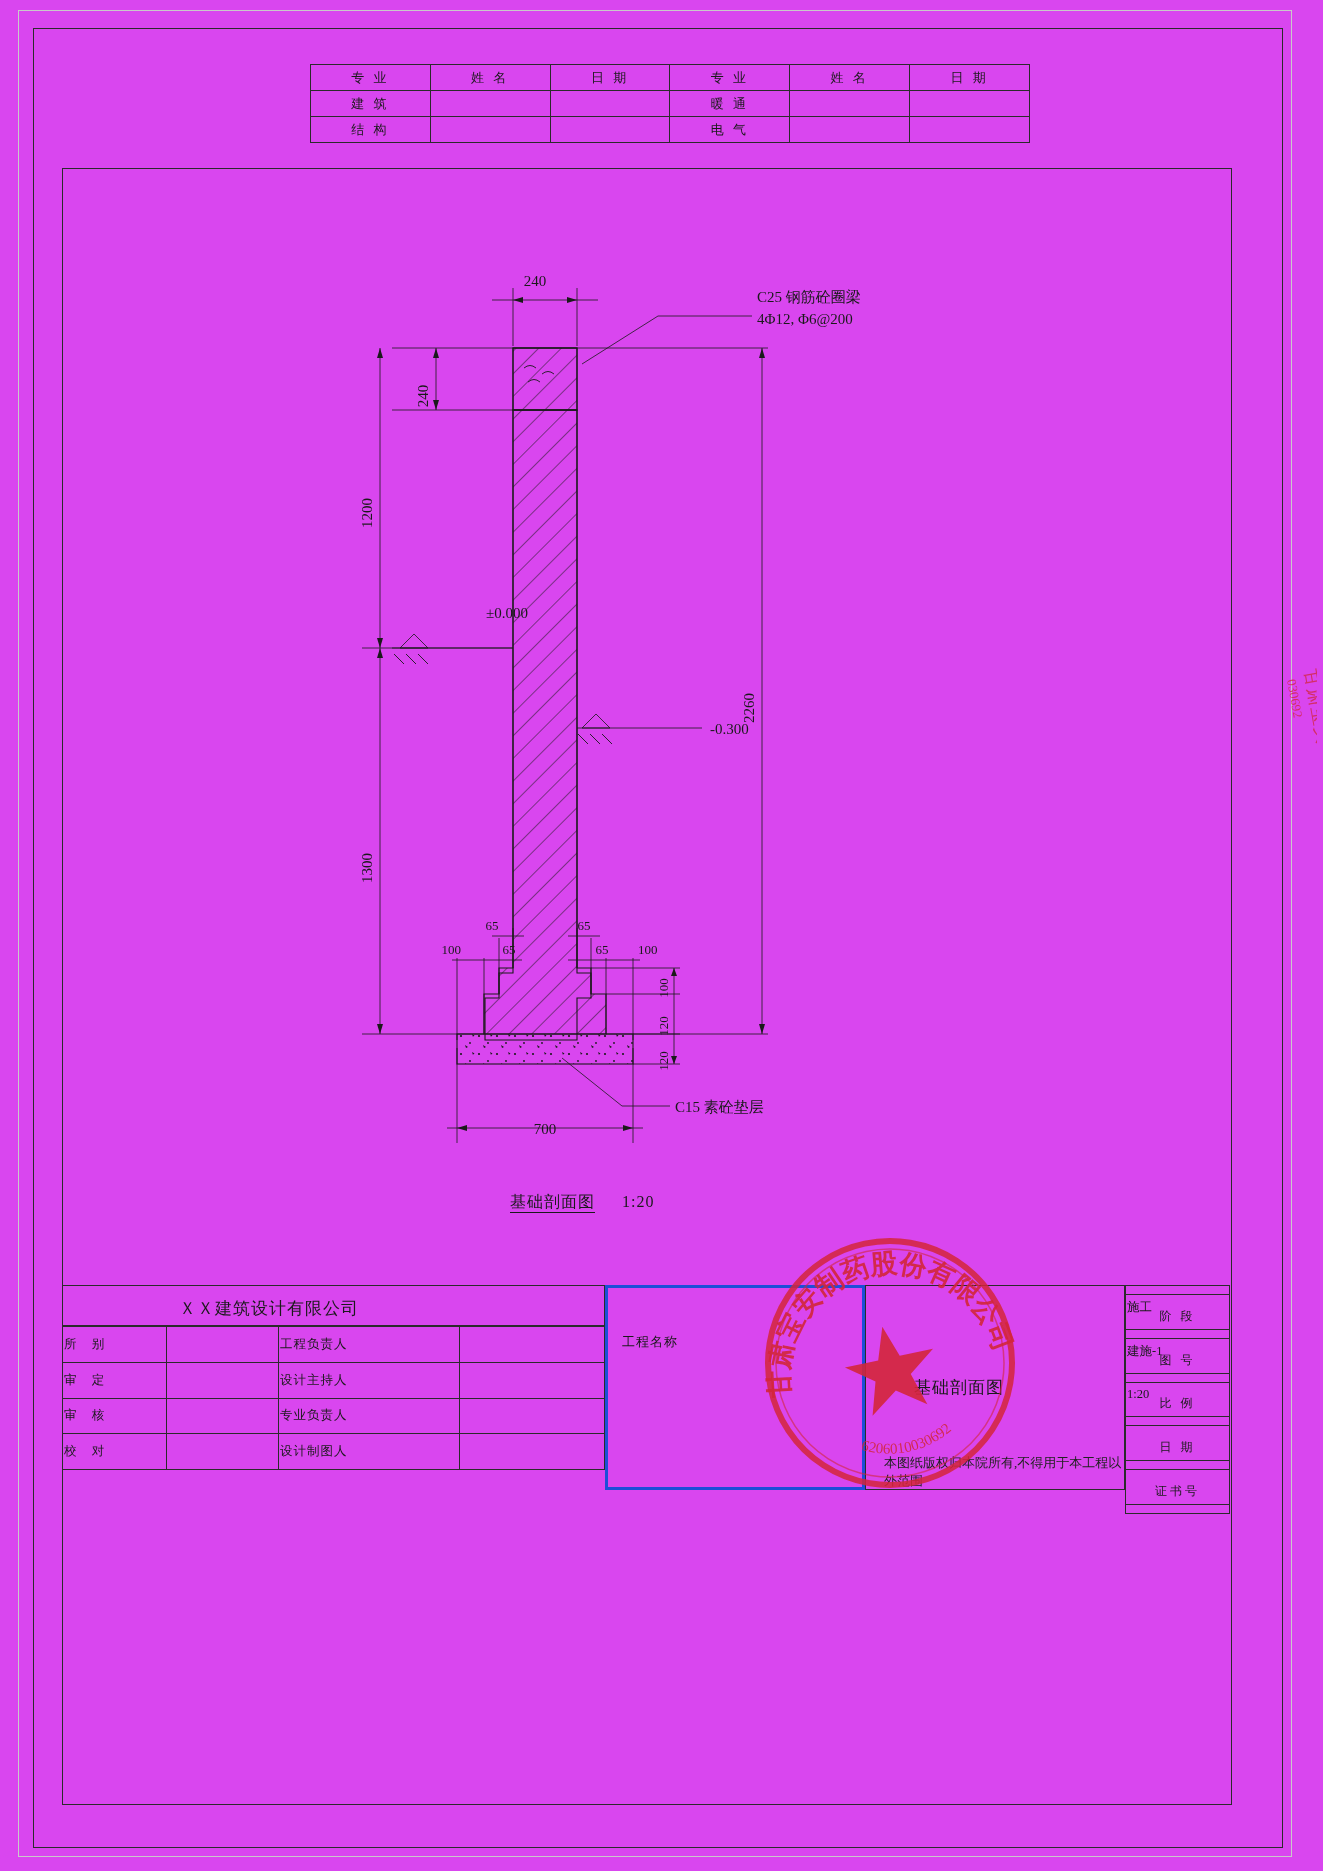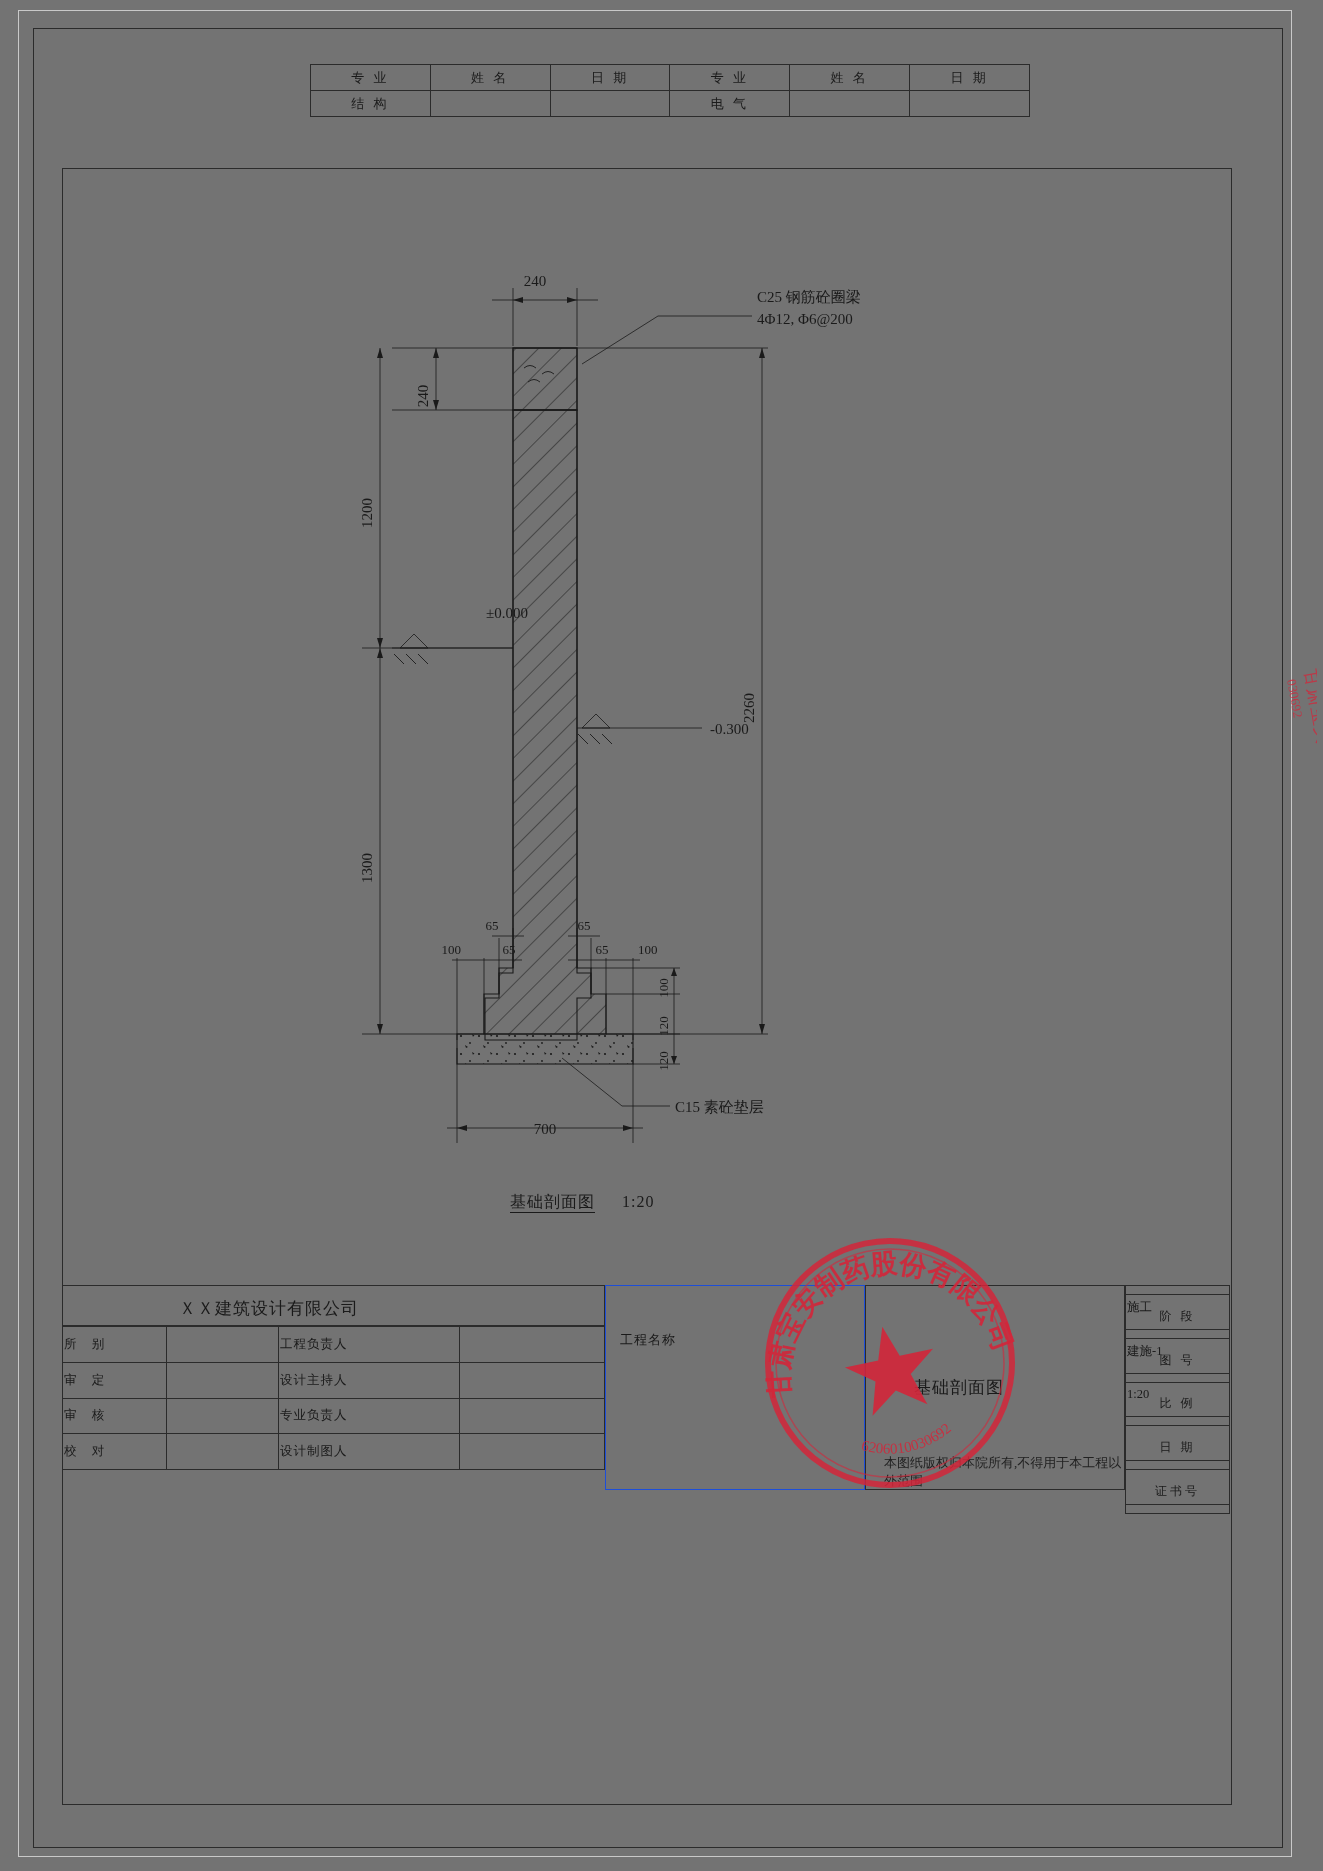--- a/index.html
+++ b/index.html
@@ -1,17 +1,17 @@
 <!DOCTYPE html>
 <html><head>
 <meta charset="utf-8">
 <style>
   html,body{margin:0;padding:0;background:#fdfdfb;}
   body{width:1323px;height:1871px;position:relative;font-family:"Liberation Serif",serif;color:#1a1a1a;overflow:hidden;}
-  .sheet{position:absolute;left:0;top:0;width:1323px;height:1871px;background:#737373;}
+  .sheet{position:absolute;left:0;top:0;width:1323px;height:1871px;background:#d946ef;}
   
   .scan-edge{position:absolute;left:18px;top:10px;width:1272px;height:1845px;border:1px solid #c9c9c9;}
   .frame-outer{position:absolute;left:33px;top:28px;width:1248px;height:1818px;border:1.4px solid #2b2b2b;}
   
   .approval{position:absolute;left:310px;top:64px;width:720px;border-collapse:collapse;}
   .approval td{border:1px solid #2b2b2b;height:23px;text-align:center;font-size:13px;font-family:"Liberation Serif",serif;letter-spacing:3px;}
   .approval td.hdr{font-weight:normal;}
   .approval td.blank{letter-spacing:0;}
   
   .frame-inner{position:absolute;left:62px;top:168px;width:1168px;height:1635px;border:1.2px solid #2b2b2b;border-top:1.2px solid #2b2b2b;}
@@ -25,21 +25,21 @@
   .tb td{border:1px solid #2b2b2b;font-size:12.5px;text-align:left;font-family:"Liberation Serif",serif;}
   
   .tb-left{left:0;top:41px;width:543px;}
   .tb-left td{height:32.8px;}
   .tb-left td.lbl{width:85px;letter-spacing:6px;}
   .tb-left td.val{width:92px;}
   .tb-left td.lbl2{width:150px;letter-spacing:1px;}
   .tb-left td.val2{width:120px;}
   .tb-company{position:absolute;left:0;top:0;width:543px;height:41px;border:1px solid #2b2b2b;box-sizing:border-box;}
   .tb-company .cname{position:absolute;left:116px;top:11px;font-size:17px;letter-spacing:1px;}
-  .tb-mid{position:absolute;left:543px;top:0;width:260px;height:205px;border:1px solid #1d4ed8;box-sizing:border-box;}
+  .tb-mid{position:absolute;left:543px;top:0;width:260px;height:205px;border:3px solid #1d4ed8;box-sizing:border-box;}
   .tb-mid .pn{position:absolute;left:14px;top:45px;font-size:13px;letter-spacing:1px;}
   .tb-draw{position:absolute;left:803px;top:0;width:260px;height:205px;border:1px solid #2b2b2b;box-sizing:border-box;}
   .tb-draw .dname{position:absolute;left:48px;top:90px;font-size:17px;letter-spacing:1px;}
   .tb-draw .note{position:absolute;left:18px;top:168px;font-size:13px;letter-spacing:0;color:#222;}
   .tb-far{position:absolute;left:1063px;top:0;width:105px;height:205px;margin-top:9px;}
   .tb-far table{border-collapse:collapse;width:105px;}
   .tb-far td{border:1px solid #2b2b2b;height:40.8px;font-size:12px;text-align:center;letter-spacing:3px;}
   
   .stamp{position:absolute;left:745px;top:1218px;width:290px;height:290px;pointer-events:none;}
   .rededge{position:absolute;right:6px;top:640px;width:40px;height:230px;}
@@ -54,20 +54,28 @@
 
   <table class="approval">
     <tbody>
         <tr>
       <td class="hdr">专 业</td>
       <td class="hdr">姓 名</td>
       <td class="hdr">日 期</td>
       <td class="hdr">专 业</td>
       <td class="hdr">姓 名</td>
       <td class="hdr">日 期</td>
+    </tr>
+    <tr>
+      <td>建 筑</td>
+      <td class="blank"></td>
+      <td class="blank"></td>
+      <td>暖 通</td>
+      <td class="blank"></td>
+      <td class="blank"></td>
     </tr>
     <tr>
       <td>结 构</td>
       <td class="blank"></td>
       <td class="blank"></td>
       <td>电 气</td>
       <td class="blank"></td>
       <td class="blank"></td>
     </tr>
   </tbody>

